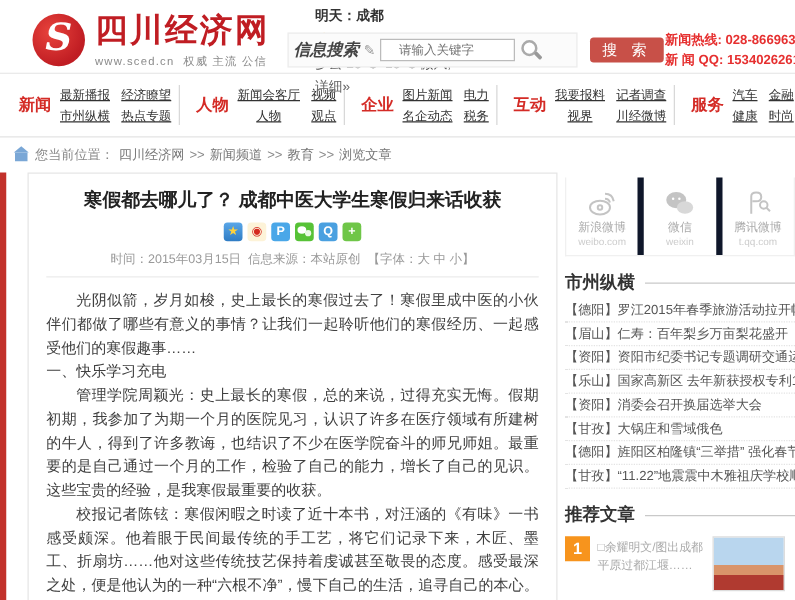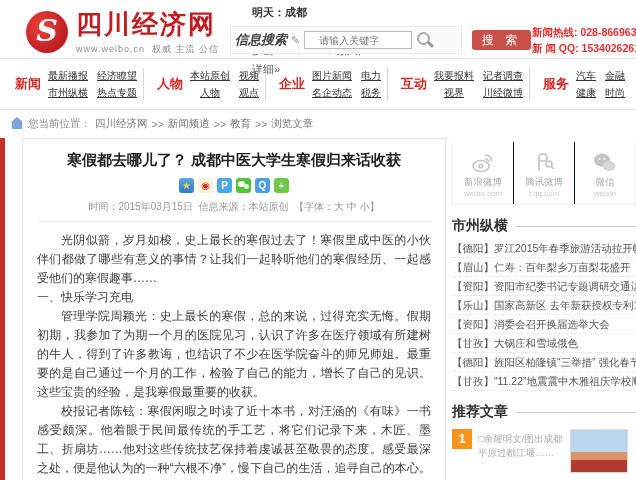--- a/index.html
+++ b/index.html
@@ -64,21 +64,21 @@
   .si-qq { background:#4aa0e0; }
   .si-more { background:#6fc648; }
   .art-meta { text-align:center; font-size:10px; color:#999; padding-bottom:7px;
     border-bottom:1px solid #ececec; margin-bottom:9px; }
   .art-meta a { color:#999; text-decoration:none; cursor:pointer; }
   .art-body p { font-size:12px; color:#404040; line-height:19px; text-align:justify; }
   .art-body p.ind { text-indent:2em; }
   
   .sidebar { width:184px; margin-left:6px; }
   .social-box { display:flex; border:1px solid #f0f0f0; border-top:none; margin-top:4px; }
-  .social-cell { flex:1; text-align:center; padding:8px 0 6px; border-right:1px solid #0f172a; cursor:pointer; }
+  .social-cell { flex:1; text-align:center; padding:8px 0 6px; border-right:5px solid #0f172a; cursor:pointer; }
   .social-cell:last-child { border-right:none; }
   .social-glyph { height:26px; display:flex; align-items:center; justify-content:center; }
   .social-name { font-size:9.5px; color:#aaa; }
   .social-domain { font-size:8px; color:#ccc; }
   .sb-heading { display:flex; align-items:center; gap:8px; margin:12px 0 4px; }
   .sb-heading b { font-size:14px; color:#333; white-space:nowrap; }
   .sb-heading i { flex:1; height:1px; background:#c9c9c9; }
   .city-list div { font-size:10.5px; color:#555; line-height:18px; border-bottom:1px dotted #e3e3e3;
     white-space:nowrap; overflow:hidden; cursor:pointer; }
   .rec-item { display:flex; gap:6px; margin-top:8px; cursor:pointer; }
@@ -94,21 +94,21 @@
 </style>
 </head>
 <body>
 
 <div class="top-header">
   <div class="logo">
     <div class="logo-swirl">S</div>
     <div class="logo-text">
       <div class="site-name">四川经济网</div>
       <div class="site-sub">
-        <span>www.weibo.cn</span>&nbsp;&nbsp;<span>权威 主流 公信</span>
+        <span>www.sced.cn</span>&nbsp;&nbsp;<span>权威 主流 公信</span>
       </div>
     </div>
   </div>
   <div class="weather">
     <b>明天：成都</b>
     <span class="weather-icon">⛅</span>
     <span>多云 23℃~13℃ 微风,</span>
     <a>详细»</a>
   </div>
   <div class="search-panel">
@@ -128,21 +128,21 @@
   <span class="nav-main">新闻</span>
   <div class="nav-sub">
     <span>最新播报</span>
     <span>市州纵横</span>
     <span>经济瞭望</span>
     <span>热点专题</span>
   </div>
   <div class="nav-div"></div>
   <span class="nav-main">人物</span>
   <div class="nav-sub">
-    <span>本站原创</span>
+    <span>新闻会客厅</span>
     <span>人物</span>
     <span>视频</span>
     <span>观点</span>
   </div>
   <div class="nav-div"></div>
   <span class="nav-main">企业</span>
   <div class="nav-sub">
     <span>图片新闻</span>
     <span>名企动态</span>
     <span>电力</span>
@@ -213,41 +213,41 @@
             <ellipse cx="11" cy="15" rx="8" ry="5.5"></ellipse>
               <circle cx="11" cy="15" r="1.8"></circle>
             <path d="M15 4 q6 0 7 6 M15 8 q3 0 4 3"></path>
           </svg>
         </div>
         <div class="social-name">新浪微博</div>
         <div class="social-domain">weibo.com</div>
       </div>
       <div class="social-cell">
         <div class="social-glyph">
-          <svg class="gray" width="26" height="24" viewBox="0 0 26 24">
-            <path d="M8 20 V6 q0-3 4-3 q4 0 4 3.5 q0 3.5-4 3.5 h-3"></path>
-              <circle cx="18" cy="13" r="3"></circle>
-              <path d="M20 15 l3 3"></path>
-          </svg>
-        </div>
-        <div class="social-name">腾讯微博</div>
-        <div class="social-domain">t.qq.com</div>
-      </div>
-      <div class="social-cell">
-        <div class="social-glyph">
           <svg width="26" height="24" viewBox="0 0 26 24">
             <ellipse cx="10" cy="9" rx="8" ry="6.5" fill="#c4c4c4"></ellipse>
             <ellipse cx="17" cy="15" rx="6.5" ry="5" fill="#d8d8d8"></ellipse>
             <circle cx="7.5" cy="8" r="1" fill="#fff"></circle>
               <circle cx="12.5" cy="8" r="1" fill="#fff"></circle>
           </svg>
         </div>
         <div class="social-name">微信</div>
         <div class="social-domain">weixin</div>
       </div>
+      <div class="social-cell">
+        <div class="social-glyph">
+          <svg class="gray" width="26" height="24" viewBox="0 0 26 24">
+            <path d="M8 20 V6 q0-3 4-3 q4 0 4 3.5 q0 3.5-4 3.5 h-3"></path>
+              <circle cx="18" cy="13" r="3"></circle>
+              <path d="M20 15 l3 3"></path>
+          </svg>
+        </div>
+        <div class="social-name">腾讯微博</div>
+        <div class="social-domain">t.qq.com</div>
+      </div>
     </div>
 
     <div class="sb-heading">
       <b>市州纵横</b>
         <i></i>
     </div>
     <div class="city-list">
       <div>【德阳】罗江2015年春季旅游活动拉开帷幕</div>
       <div>【眉山】仁寿：百年梨乡万亩梨花盛开</div>
       <div>【资阳】资阳市纪委书记专题调研交通运输工作</div>

